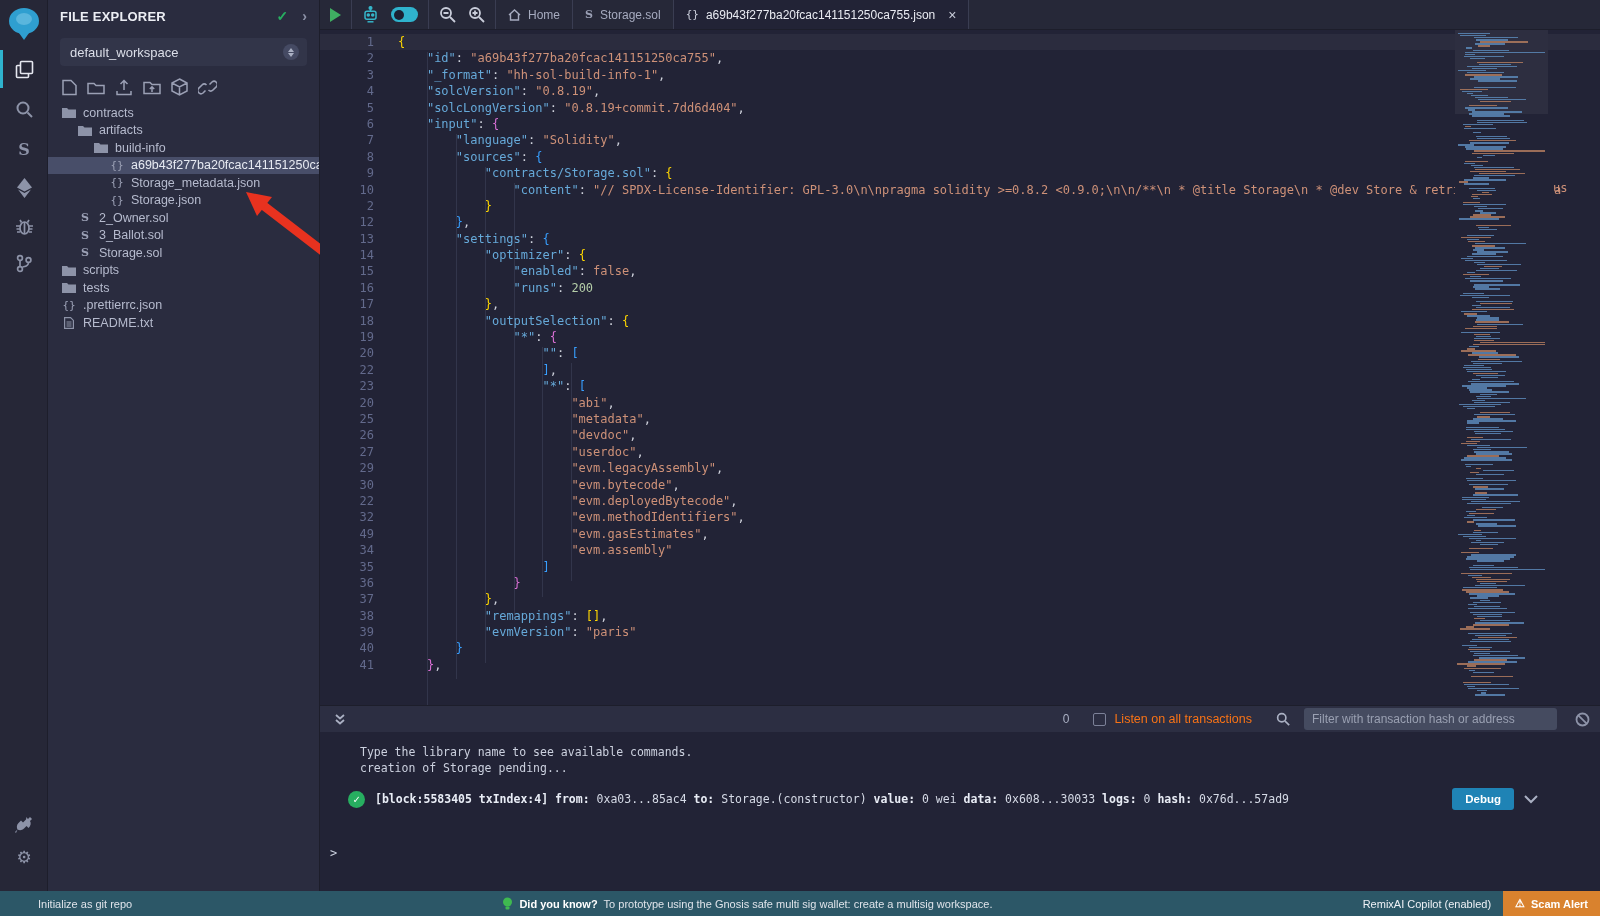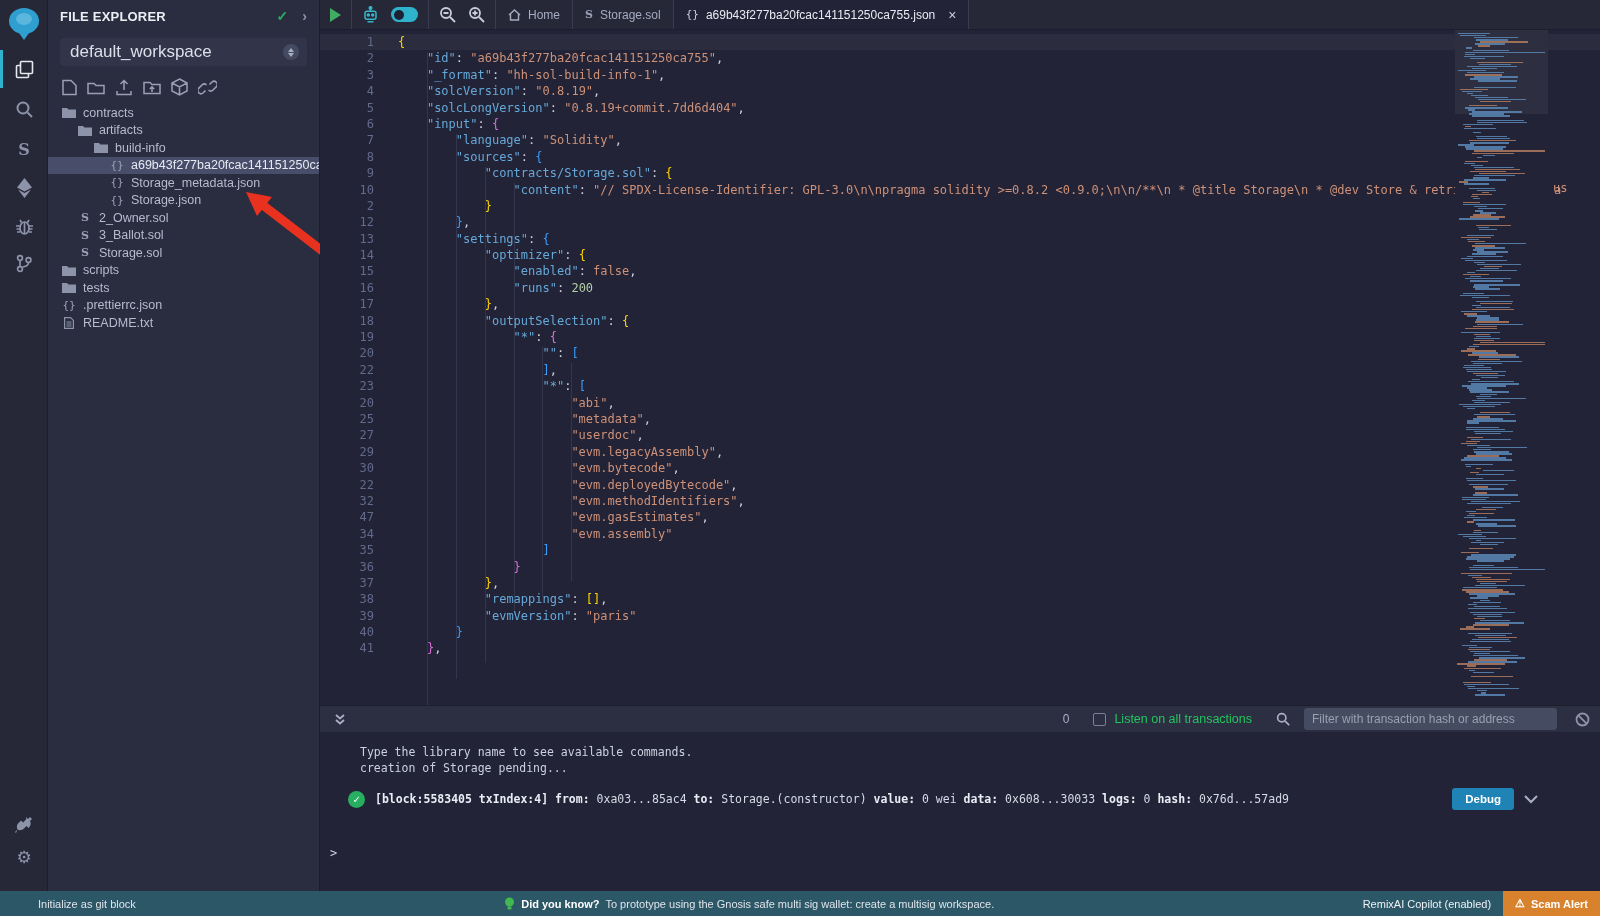--- a/index.html
+++ b/index.html
@@ -21,21 +21,21 @@
   .sp-header{display:flex;align-items:center;height:32px;padding:0 12px;color:#eceef4}
   .sp-title{font-size:13px;font-weight:700;letter-spacing:.2px;flex:1}
   .sp-check{color:var(--c-check_green);font-weight:700;font-size:14px;margin-right:14px}
   .sp-chevron{color:#8d93a8;font-size:14px;font-weight:700}
   .ws-row{display:flex;align-items:center;height:26px;padding:0 12px;margin-top:2px}
   .hamburger{width:15px;display:flex;flex-direction:column;gap:3px;margin-right:10px;cursor:pointer}
   .hamburger i{display:block;height:2px;background:#aab0c3;border-radius:1px}
   .ws-label{flex:1;font-size:11px;font-weight:700;color:#9ba0b5;letter-spacing:.3px}
   .signin{display:flex;align-items:center;gap:6px;color:#d4d7e2;font-size:12px;cursor:pointer}
   .ws-select{margin:6px 12px 0 12px;height:28px;background:#323549;border-radius:4px;display:flex;align-items:center;padding:0 8px 0 10px;cursor:pointer}
-  .ws-select .ws-name{flex:1;font-size:17px;color:#dcdfe9}
+  .ws-select .ws-name{flex:1;font-size:13px;color:#dcdfe9}
   .ws-stepper{width:16px;height:16px;border-radius:50%;background:#454a63;display:flex;flex-direction:column;align-items:center;justify-content:center;gap:1px}
   .ws-stepper i{width:0;height:0;border-left:3px solid transparent;border-right:3px solid transparent}
   .ws-stepper .up{border-bottom:4px solid #aab0c3}
   .ws-stepper .dn{border-top:4px solid #aab0c3}
   .fe-actions{display:flex;align-items:center;gap:10px;padding:12px 12px 6px 14px;color:#9ba0b5}
   .fe-actions svg{cursor:pointer}
   .tree{margin-top:2px;position:relative}
   .tree-item{display:flex;align-items:center;height:17.5px;font-size:12.5px;color:#b6bbce;cursor:pointer;white-space:nowrap;overflow:hidden}
   .tree-item.selected{background:#484e69;color:#e7eaf2}
   .tree-item .ticon{width:14px;margin-right:7px;display:inline-flex;justify-content:center;color:#8d93a8;flex:none}
@@ -72,21 +72,21 @@
   .line10-tail{position:absolute;font-family:"DejaVu Sans Mono",monospace;font-size:12px;color:var(--c-string_orange)}
 
   
   .terminal{position:absolute;left:0;top:705px;right:0;height:186px;background:#222336}
   .term-head{height:27px;background:#2c2e42;display:flex;align-items:center;padding:0 10px;gap:10px;border-top:1px solid #1d1e2b}
   .th-left{display:flex;align-items:center;margin-left:4px;cursor:pointer;color:#aab0c3}
   .th-spacer{flex:1}
   .th-count{font-size:12px;color:#aab0c3;margin-right:14px}
   .th-check{display:flex;align-items:center;gap:8px;margin-right:14px}
   .th-check input{appearance:none;width:13px;height:13px;border:1px solid #7c8198;border-radius:2px;background:transparent;cursor:pointer}
-  .th-check label{font-size:12.5px;color:#22c55e;cursor:pointer}
+  .th-check label{font-size:12.5px;color:#f97316;cursor:pointer}
   .th-search{color:#aab0c3;margin-right:4px}
   .th-filter{width:253px;height:22px;background:#454b60;border:none;border-radius:3px;padding:0 8px;font-size:12px;color:#e2e5ee;outline:none}
   .th-filter::placeholder{color:#9aa0b2}
   .th-block{color:#8d93a8;margin-left:8px;cursor:pointer}
   .term-body{position:relative;height:159px;font-family:"DejaVu Sans Mono",monospace;font-size:11.5px;color:#ccd1df}
   .term-log{position:absolute;left:40px;top:12px;line-height:16px}
   .tx-row{position:absolute;left:28px;right:62px;top:56px;display:flex;align-items:center;gap:10px}
   .tx-check{width:17px;height:17px;border-radius:50%;background:var(--c-check_green);color:#fff;font-size:11px;display:flex;align-items:center;justify-content:center;flex:none}
   .tx-text{white-space:nowrap;overflow:hidden;color:#d5dae6;flex:1}
   .tx-text .b{font-weight:700;color:#e8ecf5}
@@ -361,26 +361,27 @@
           <div class="cl"><span class="ln">15</span><span class="code"><span class="p">                </span><span class="k">"enabled"</span><span class="p">: </span><span class="s">false</span><span class="p">,</span></span></div>
           <div class="cl"><span class="ln">16</span><span class="code"><span class="p">                </span><span class="k">"runs"</span><span class="p">: </span><span class="n">200</span></span></div>
           <div class="cl"><span class="ln">17</span><span class="code"><span class="p">            </span><span class="y">}</span><span class="p">,</span></span></div>
           <div class="cl"><span class="ln">18</span><span class="code"><span class="p">            </span><span class="k">"outputSelection"</span><span class="p">: </span><span class="y">{</span></span></div>
           <div class="cl"><span class="ln">19</span><span class="code"><span class="p">                </span><span class="k">"*"</span><span class="p">: </span><span class="m">{</span></span></div>
           <div class="cl"><span class="ln">20</span><span class="code"><span class="p">                    </span><span class="k">""</span><span class="p">: </span><span class="u">[</span></span></div>
           <div class="cl"><span class="ln">22</span><span class="code"><span class="p">                    </span><span class="u">]</span><span class="p">,</span></span></div>
           <div class="cl"><span class="ln">23</span><span class="code"><span class="p">                    </span><span class="k">"*"</span><span class="p">: </span><span class="u">[</span></span></div>
           <div class="cl"><span class="ln">20</span><span class="code"><span class="p">                        </span><span class="s">"abi"</span><span class="p">,</span></span></div>
           <div class="cl"><span class="ln">25</span><span class="code"><span class="p">                        </span><span class="s">"metadata"</span><span class="p">,</span></span></div>
+          <div class="cl"><span class="ln">26</span><span class="code"><span class="p">                        </span><span class="s">"devdoc"</span><span class="p">,</span></span></div>
           <div class="cl"><span class="ln">27</span><span class="code"><span class="p">                        </span><span class="s">"userdoc"</span><span class="p">,</span></span></div>
           <div class="cl"><span class="ln">29</span><span class="code"><span class="p">                        </span><span class="s">"evm.legacyAssembly"</span><span class="p">,</span></span></div>
           <div class="cl"><span class="ln">30</span><span class="code"><span class="p">                        </span><span class="s">"evm.bytecode"</span><span class="p">,</span></span></div>
           <div class="cl"><span class="ln">22</span><span class="code"><span class="p">                        </span><span class="s">"evm.deployedBytecode"</span><span class="p">,</span></span></div>
           <div class="cl"><span class="ln">32</span><span class="code"><span class="p">                        </span><span class="s">"evm.methodIdentifiers"</span><span class="p">,</span></span></div>
-          <div class="cl"><span class="ln">47</span><span class="code"><span class="p">                        </span><span class="s">"evm.gasEstimates"</span><span class="p">,</span></span></div>
+          <div class="cl"><span class="ln">49</span><span class="code"><span class="p">                        </span><span class="s">"evm.gasEstimates"</span><span class="p">,</span></span></div>
           <div class="cl"><span class="ln">34</span><span class="code"><span class="p">                        </span><span class="s">"evm.assembly"</span></span></div>
           <div class="cl"><span class="ln">35</span><span class="code"><span class="p">                    </span><span class="u">]</span></span></div>
           <div class="cl"><span class="ln">36</span><span class="code"><span class="p">                </span><span class="m">}</span></span></div>
           <div class="cl"><span class="ln">37</span><span class="code"><span class="p">            </span><span class="y">}</span><span class="p">,</span></span></div>
           <div class="cl"><span class="ln">38</span><span class="code"><span class="p">            </span><span class="k">"remappings"</span><span class="p">: </span><span class="y">[]</span><span class="p">,</span></span></div>
           <div class="cl"><span class="ln">39</span><span class="code"><span class="p">            </span><span class="k">"evmVersion"</span><span class="p">: </span><span class="s">"paris"</span></span></div>
           <div class="cl"><span class="ln">40</span><span class="code"><span class="p">        </span><span class="u">}</span></span></div>
           <div class="cl"><span class="ln">41</span><span class="code"><span class="p">    </span><span class="m">}</span><span class="p">,</span></span></div>
         </div>
       <div class="guide" style="left:107px;top:22px;height:660px"></div>
@@ -721,21 +722,21 @@
                 <path d="M1 1 l6 6 6-6"></path>
               </svg>
           </span>
         </div>
         <div class="term-prompt">&gt;</div>
       </div>
     </div>
   </div>
 
   <div class="statusbar">
-    <span class="sb-left">Initialize as git block</span>
+    <span class="sb-left">Initialize as git repo</span>
     <span class="sb-tip">
       <svg width="11" height="14" viewBox="0 0 11 14" fill="#3fb950">
           <circle cx="5.5" cy="5" r="4.5"></circle>
           <rect x="3.5" y="9.5" width="4" height="3" rx="1"></rect>
         </svg>
       <span class="bold">Did you know?</span>
       <span>To prototype using the Gnosis safe multi sig wallet: create a multisig workspace.</span>
     </span>
     <span class="sb-copilot">RemixAI Copilot (enabled)</span>
     <span class="sb-scam">

